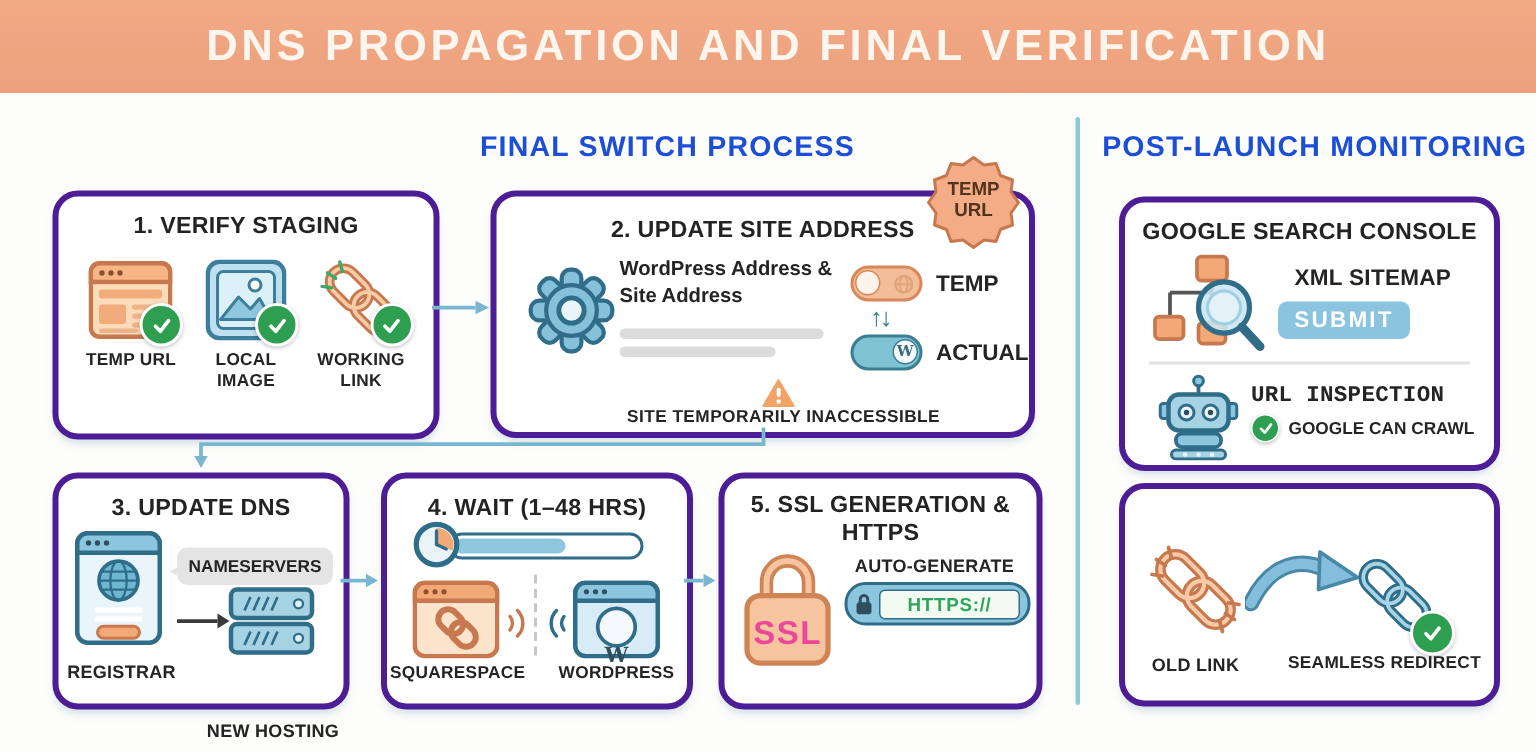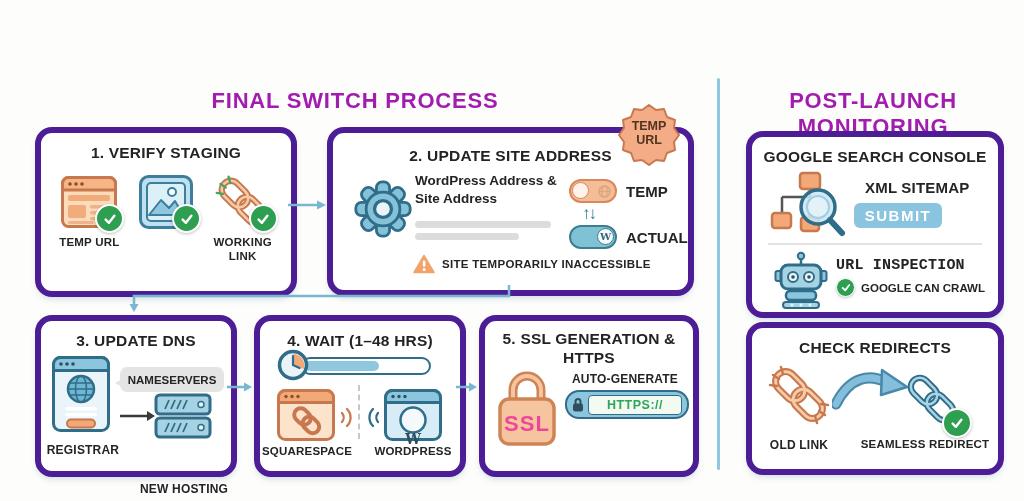--- a/index.html
+++ b/index.html
@@ -3,24 +3,24 @@
 <meta charset="utf-8">
 <style>
   html,body{margin:0;padding:0;background:#fff;}
   .canvas{position:relative;width:1024px;height:501px;background:#FDFDFB;overflow:hidden;
           font-family:"Liberation Sans",sans-serif;color:#242424;}
   
   .hdr{position:absolute;left:0;top:0;width:1024px;height:62px;
        background:linear-gradient(180deg,#F2AA85,#EDA07D);display:flex;align-items:center;justify-content:center;}
   .hdr-title{color:#FDF6EF;font-size:29px;font-weight:bold;letter-spacing:2.5px;}
   
-  .sec-title{position:absolute;font-size:22px;font-weight:bold;color:#a21caf;letter-spacing:.8px;text-align:center;}
+  .sec-title{position:absolute;font-size:19px;font-weight:bold;color:#1d4ed8;letter-spacing:.8px;text-align:right;}
   .divider-v{position:absolute;left:717px;top:78px;width:2.5px;height:392px;background:#8FC8DC;border-radius:2px;}
   
-  .panel{position:absolute;background:#FFFFFF;border:6px solid #4c1d95;border-radius:17px;
+  .panel{position:absolute;background:#FFFFFF;border:4px solid #4c1d95;border-radius:17px;
          box-shadow:0 4px 6px -2px rgba(120,160,185,.35);}
   .box-title{position:absolute;left:0;right:0;top:11px;text-align:center;font-weight:bold;
              font-size:15.5px;color:#232323;letter-spacing:.2px;}
   .lbl{position:absolute;font-weight:bold;color:#242424;text-align:center;font-size:11.5px;line-height:1.18;letter-spacing:.2px;}
   .abs{position:absolute;}
   
   .check{position:absolute;border-radius:50%;background:#2E9E50;border:2.5px solid #FFF;
          box-shadow:0 1px 3px rgba(0,0,0,.25);display:flex;align-items:center;justify-content:center;}
   
   .items-row{position:absolute;left:10px;right:10px;top:40px;display:flex;justify-content:space-between;}
@@ -63,20 +63,23 @@
   .badge{position:absolute;left:618px;top:104px;width:62px;height:62px;z-index:6;}
   .badge-txt{position:absolute;left:0;right:0;top:16px;text-align:center;font-weight:bold;font-size:12.5px;
         line-height:1.1;color:#52331F;}
   .overlay{position:absolute;left:0;top:0;z-index:5;pointer-events:none;}
 </style>
 </head>
 <body>
 
 <div class="canvas">
 
+  <div class="hdr">
+    <div class="hdr-title">DNS PROPAGATION AND FINAL VERIFICATION</div>
+  </div>
 
   <div class="sec-title" style="left:140px;top:88px;width:430px;">FINAL SWITCH PROCESS</div>
   <div class="sec-title" style="left:728px;top:88px;width:290px;">POST-LAUNCH MONITORING</div>
   <div class="divider-v"></div>
 
   <svg class="overlay" width="1024" height="501">
     <g stroke="#79B7D1" stroke-width="2.5" fill="none">
       <path d="M288 205 H317"></path>
       <path d="M509 285 V296 H134 V304"></path>
       <path d="M227 387 H244"></path>
@@ -124,20 +127,21 @@
             <rect x="8" y="8" width="38" height="38" rx="4" fill="#DCF0F8" stroke="#3D7E9C" stroke-width="2"></rect>
             <path d="M10 40 L22 25 L30 33 L36 26 L44 40 Z" fill="#8FC8DE" stroke="#3D7E9C" stroke-width="2" stroke-linejoin="round"></path>
             <circle cx="33" cy="17" r="4" fill="#FFFFFF" stroke="#3D7E9C" stroke-width="2"></circle>
           </svg>
           <div class="check" style="right:-6px;bottom:-2px;width:25px;height:25px;">
             <svg width="14" height="12" viewBox="0 0 24 22">
                 <path d="M4 12l6 6 10-13" stroke="#fff" stroke-width="4.5" fill="none" stroke-linecap="round" stroke-linejoin="round"></path>
               </svg>
           </div>
         </div>
+        <div class="lbl">LOCAL IMAGE</div>
       </div>
       <div class="item">
         <div class="icon-wrap">
           <svg width="58" height="58" viewBox="0 0 62 64">
             <g fill="none" stroke="#C8784E" stroke-width="7" transform="rotate(-45 31 32)">
               <rect x="21" y="3" width="20" height="33" rx="10"></rect>
                 <rect x="21" y="28" width="20" height="33" rx="10"></rect>
             </g>
             <g fill="none" stroke="#F7CBA6" stroke-width="2.8" transform="rotate(-45 31 32)">
               <rect x="21" y="3" width="20" height="33" rx="10"></rect>
@@ -192,21 +196,21 @@
       </div>
       <div class="swap">↑↓</div>
       <div class="tg-row">
         <div class="tg tg-actual">
           <div class="knob" style="right:1px;">W</div>
         </div>
         <span class="tg-lbl">ACTUAL</span>
       </div>
     </div>
 
-    <div class="warn-row" style="left:80px;top:121px;">
+    <div class="warn-row" style="left:80px;top:121px;flex-direction:column;">
       <svg width="22" height="20" viewBox="0 0 22 20">
         <path d="M11 1.5 L21 18.5 H1 Z" fill="#F2A368" stroke="#F2A368" stroke-width="1.5" stroke-linejoin="round"></path>
         <rect x="9.8" y="6.5" width="2.6" height="6.2" rx="1.3" fill="#fff"></rect>
         <circle cx="11.1" cy="15.6" r="1.5" fill="#fff"></circle>
       </svg>
       <span class="warn-txt">SITE TEMPORARILY INACCESSIBLE</span>
     </div>
   </div>
 
   <div class="badge">
@@ -361,21 +365,20 @@
       <div class="check" style="position:static;width:17px;height:17px;border-width:1.5px;flex:none;">
         <svg width="10" height="9" viewBox="0 0 24 22">
             <path d="M4 12l6 6 10-13" stroke="#fff" stroke-width="4.5" fill="none" stroke-linecap="round" stroke-linejoin="round"></path>
           </svg>
       </div>
       <span style="margin-left:6px;font-weight:bold;font-size:11.5px;">GOOGLE CAN CRAWL</span>
     </div>
   </div>
 
   <div class="panel" style="left:746px;top:322px;width:246px;height:141px;">
-    <div class="box-title">CHECK REDIRECTS</div>
     <div class="abs" style="left:16px;top:34px;">
       <svg width="62" height="66" viewBox="0 0 62 66">
         <g fill="none" stroke="#C8784E" stroke-width="7" transform="rotate(-45 31 33)">
           <rect x="21" y="4" width="20" height="33" rx="10"></rect>
             <rect x="21" y="29" width="20" height="33" rx="10"></rect>
         </g>
         <g fill="none" stroke="#F7CBA6" stroke-width="2.8" transform="rotate(-45 31 33)">
           <rect x="21" y="4" width="20" height="33" rx="10"></rect>
             <rect x="21" y="29" width="20" height="33" rx="10"></rect>
         </g>

